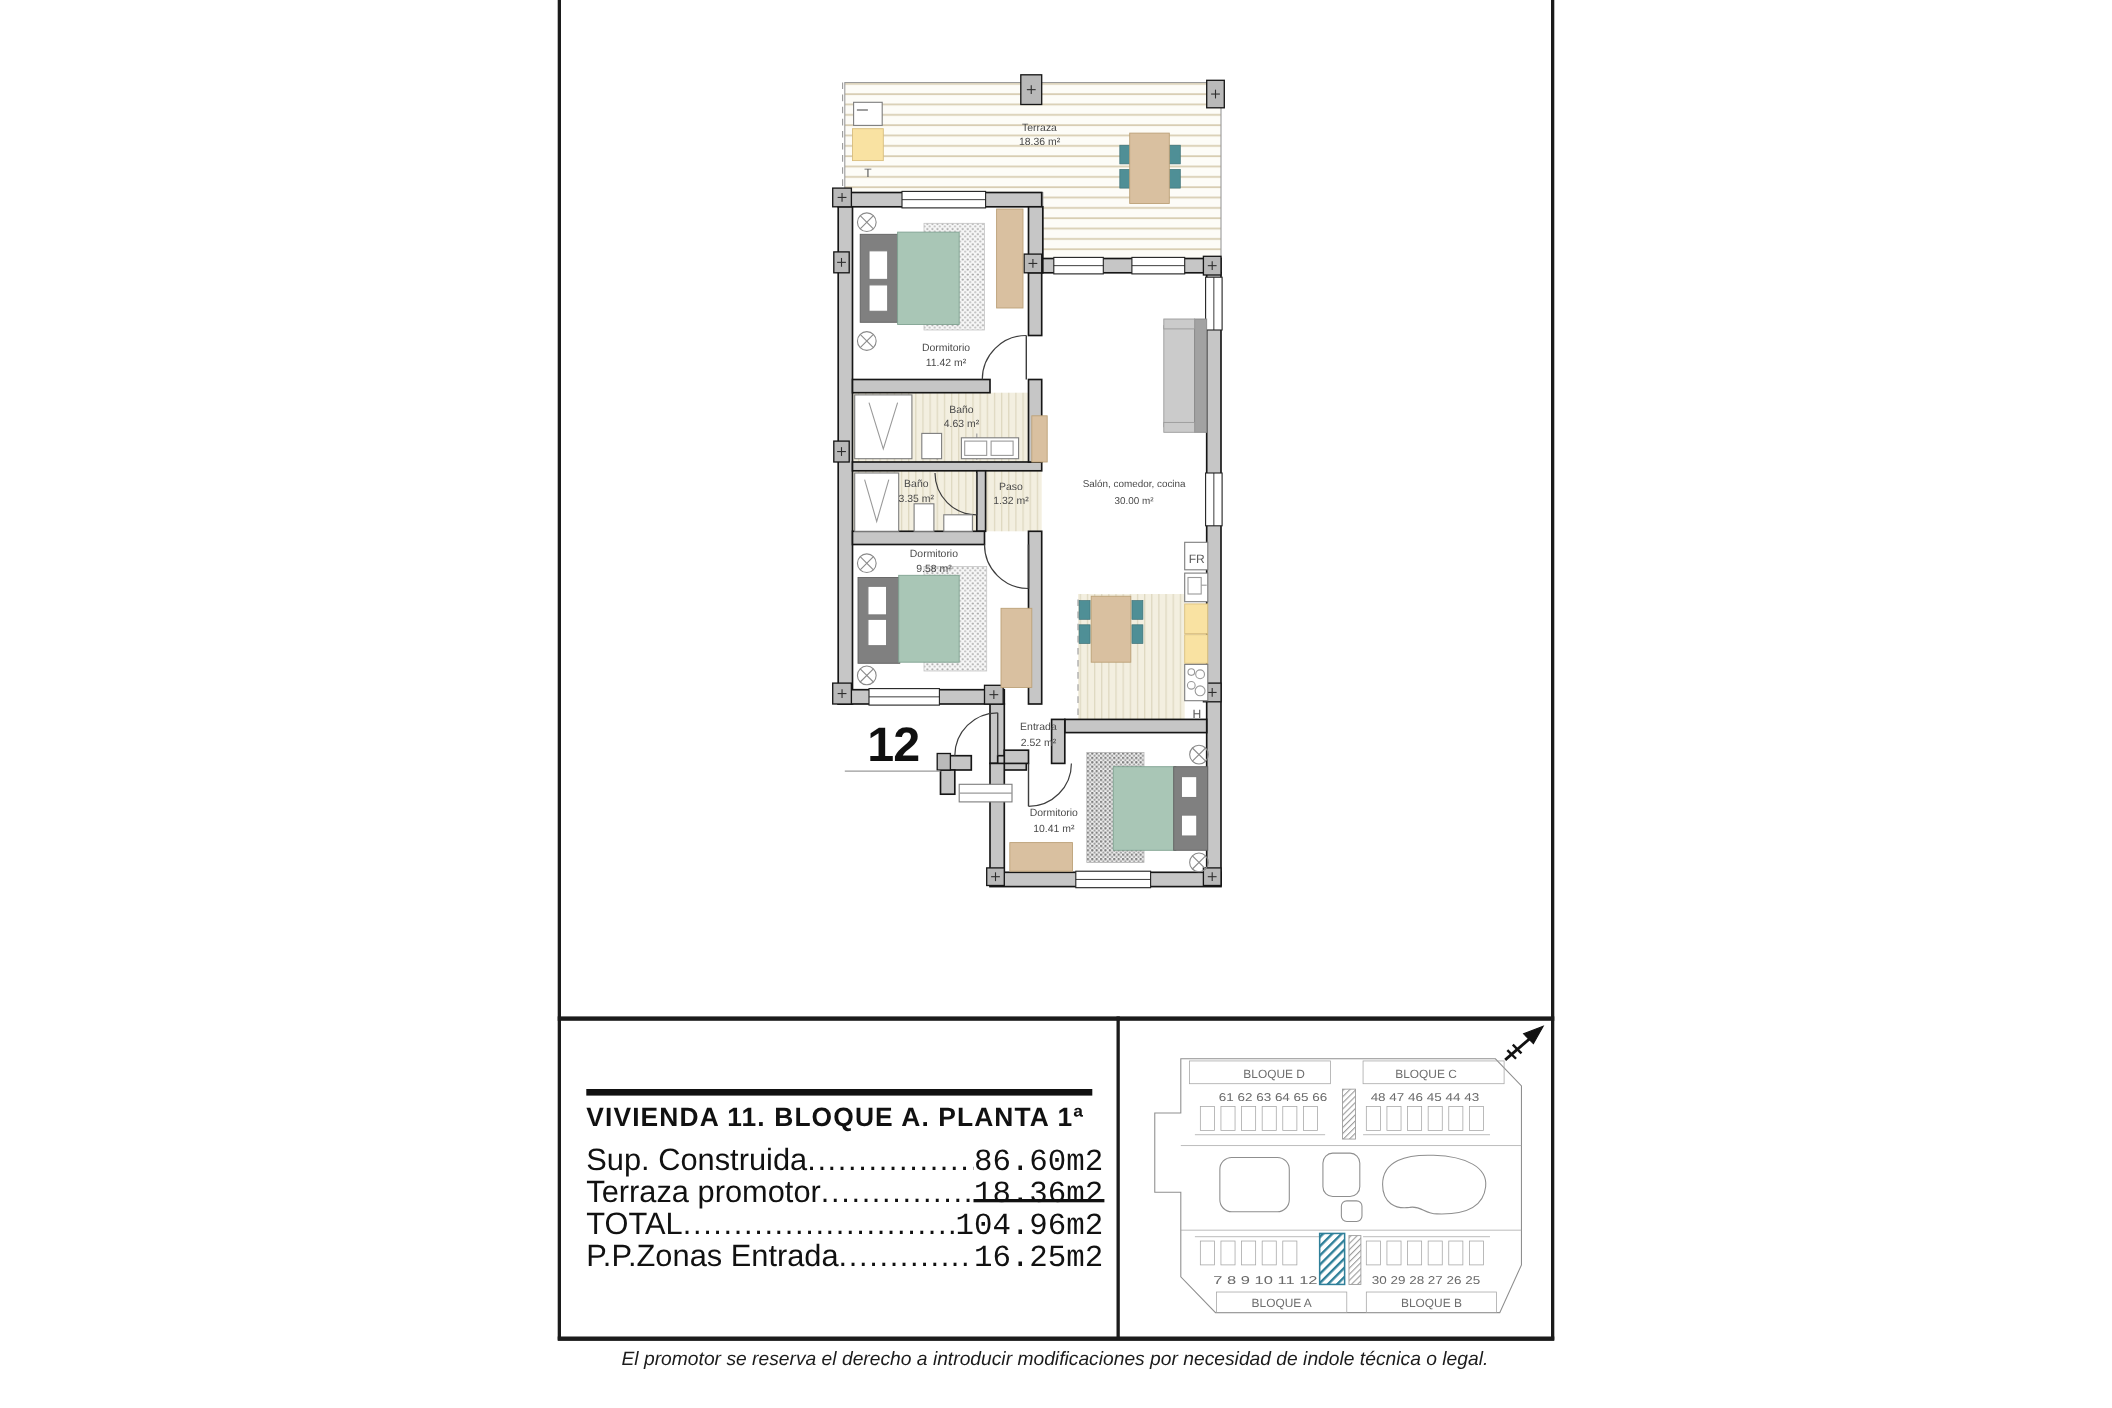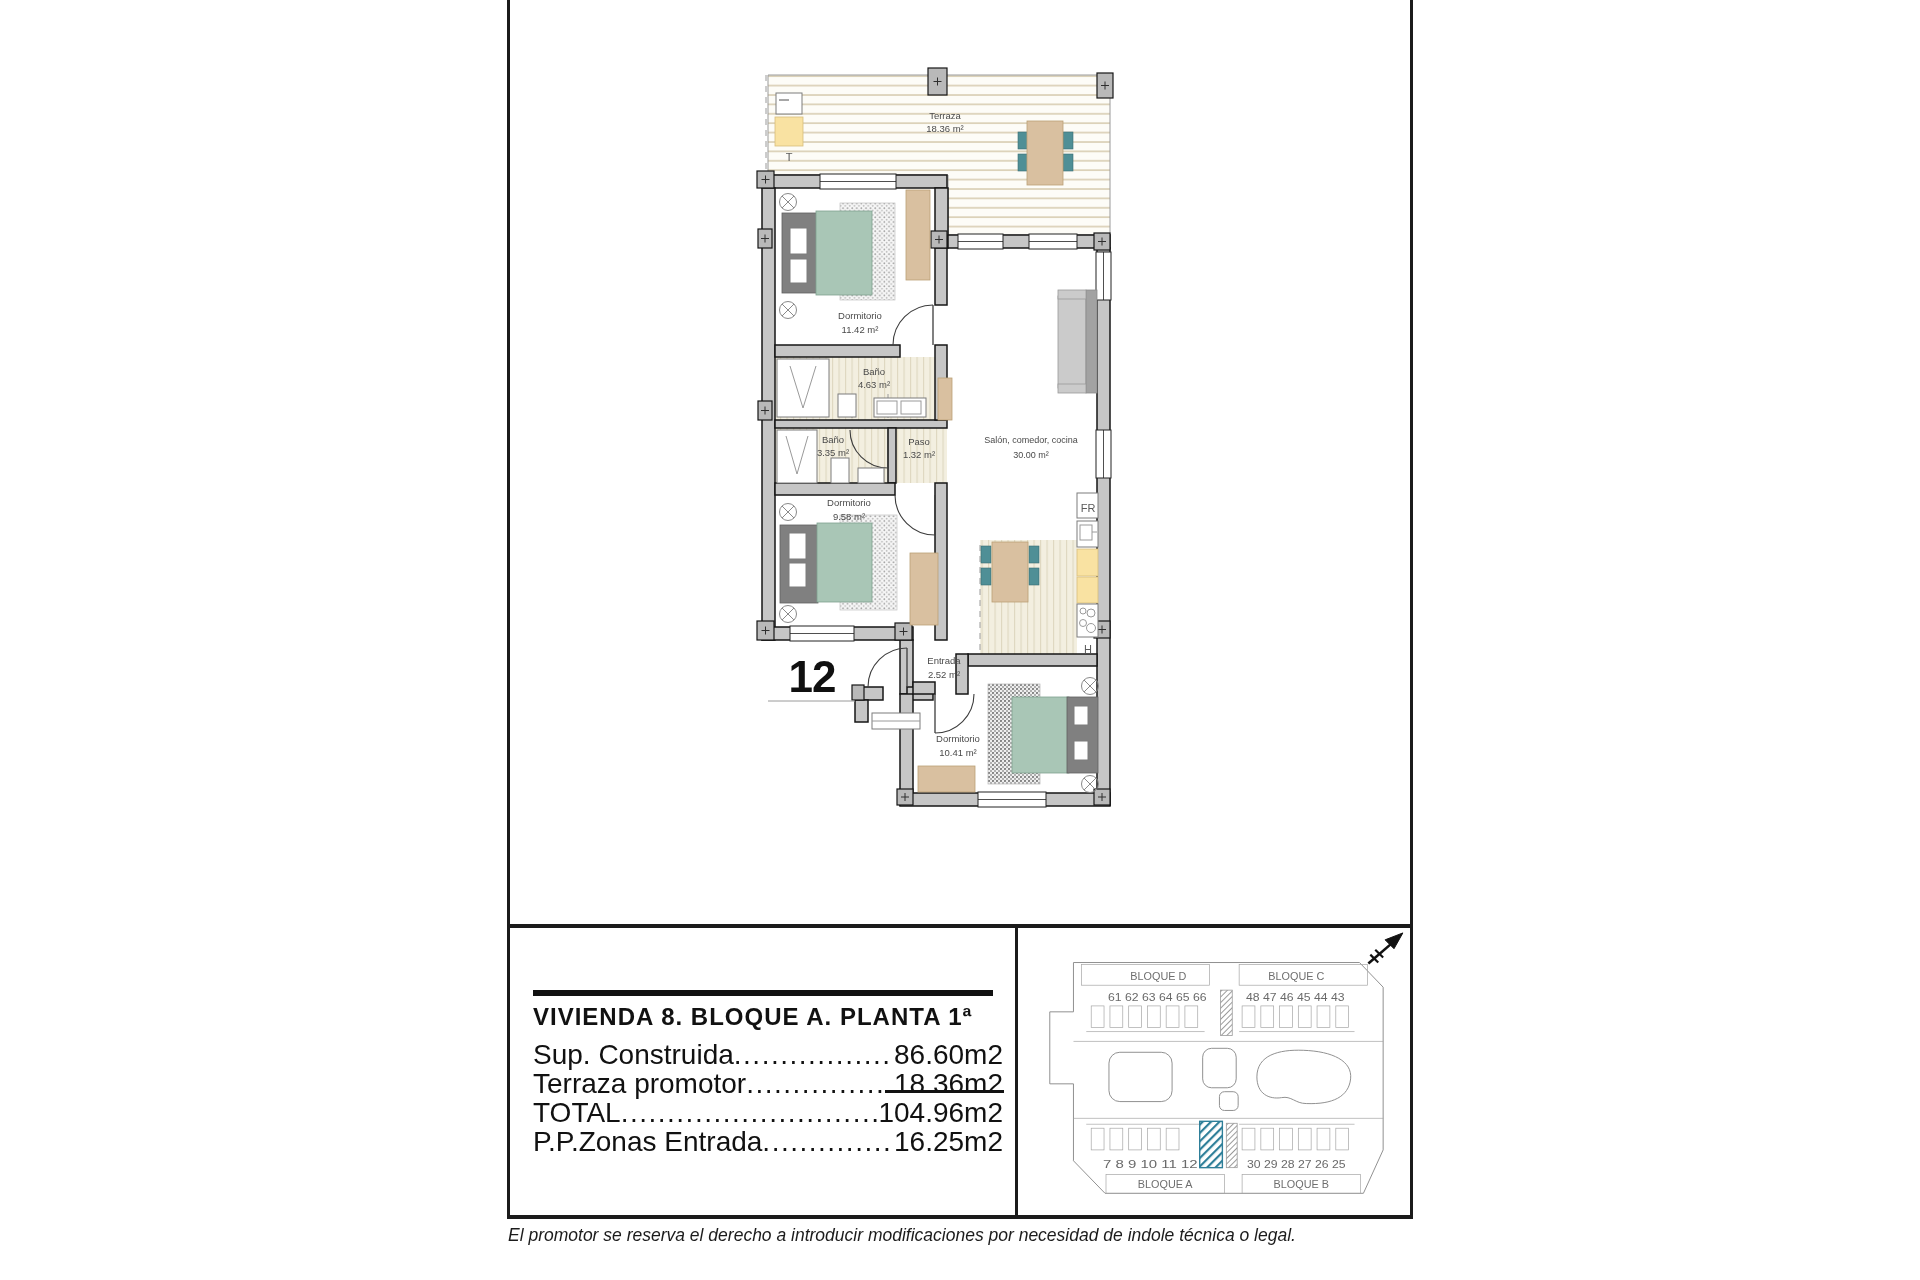--- a/index.html
+++ b/index.html
@@ -49,25 +49,25 @@
   .north{fill:#111;stroke:#111;}
 
   
   #info-panel{position:absolute;left:508px;top:927px;width:509px;height:291px;}
   #title-rule{position:absolute;left:25px;top:63px;width:460px;height:6px;background:#111;}
   #plan-title{position:absolute;left:25px;top:76px;width:470px;font-size:24px;font-weight:bold;
               letter-spacing:1px;color:#111;white-space:nowrap;}
   #info-rows{position:absolute;left:25px;top:112px;width:470px;font-size:28px;color:#111;}
   .info-row{display:flex;align-items:baseline;height:29px;white-space:nowrap;}
   .info-row .dots{flex:1;overflow:hidden;letter-spacing:1.5px;}
-  .info-row .val{}
+  .info-row .val{font-family:Liberation Mono, monospace;}
   #sum-underline{position:absolute;left:377px;top:163px;width:119px;height:3px;background:#111;}
 
   
-  #disclaimer{position:absolute;left:508px;top:1222px;width:902px;text-align:left;
+  #disclaimer{position:absolute;left:508px;top:1222px;width:902px;text-align:center;
               font-style:italic;font-size:17.5px;line-height:26px;color:#1c1c1c;}
 </style>
 </head>
 <body>
 
 <div class="frame-line" id="frame-left"></div>
 <div class="frame-line" id="frame-right"></div>
 <div class="frame-line" id="frame-bottom"></div>
 <div class="frame-line" id="frame-divider-h"></div>
 <div class="frame-line" id="frame-divider-v"></div>
@@ -324,21 +324,21 @@
       <line class="light" x1="1096" y1="778" x2="1084" y2="790"></line>
     <text class="rl" x="958" y="742">Dormitorio</text>
     <text class="rl" x="958" y="756">10.41 m²</text>
   </g>
 
   <text class="big12" x="812" y="692">12</text>
 </svg>
 
 <div id="info-panel">
   <div id="title-rule"></div>
-  <div id="plan-title">VIVIENDA 8. BLOQUE A. PLANTA 1ª</div>
+  <div id="plan-title">VIVIENDA 11. BLOQUE A. PLANTA 1ª</div>
   <div id="info-rows">
     <div class="info-row">
       <span class="lbl">Sup. Construida</span>
         <span class="dots">..........................................................................................</span>
         <span class="val">86.60m2</span>
     </div>
     <div class="info-row">
       <span class="lbl">Terraza promotor</span>
         <span class="dots">..........................................................................................</span>
         <span class="val">18.36m2</span>

